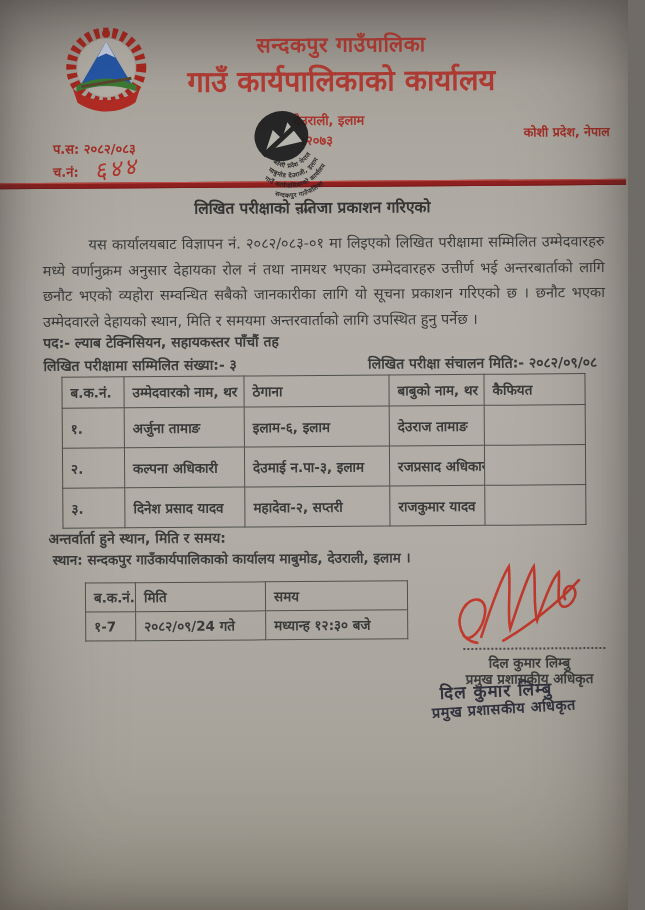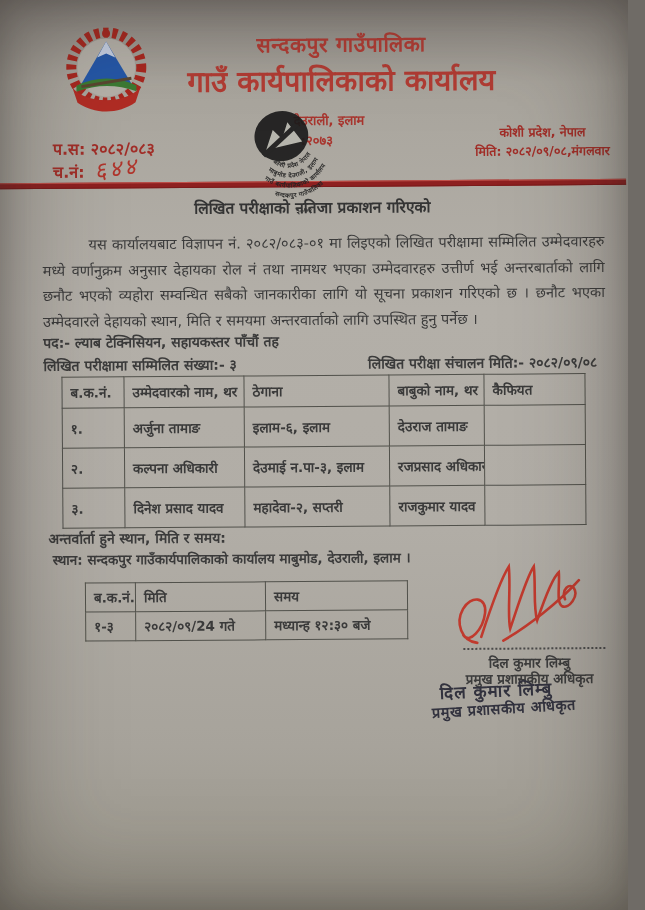--- a/index.html
+++ b/index.html
@@ -11,23 +11,23 @@
   .photo::after{
     content:"";position:absolute;inset:0;pointer-events:none;
     box-shadow:inset 0 0 110px rgba(45,40,35,.5), inset 0 0 30px rgba(45,40,35,.25);
   }
   .content{position:absolute;inset:0;transform:rotate(-0.4deg);}
   .abs{position:absolute;}
   .title1{left:60px;right:0;top:30px;text-align:center;font-size:21px;font-weight:bold;color:#b23c34;letter-spacing:.5px;}
   .title2{left:60px;right:0;top:60px;text-align:center;font-size:29px;font-weight:bold;color:#b23c34;}
   .addr{left:296px;top:111px;font-size:13px;font-weight:bold;color:#a8352e;}
   .estd{left:303px;top:131px;font-size:13px;font-weight:bold;color:#a8352e;}
-  .refs{left:55px;top:136px;font-size:16px;font-weight:bold;color:#a12e28;line-height:23px;}
+  .refs{left:55px;top:136px;font-size:13px;font-weight:bold;color:#a12e28;line-height:23px;}
   .chalani-hand{left:96px;top:150px;font-size:23px;color:#b0352c;transform:rotate(-7deg);font-style:italic;letter-spacing:3px;}
-  .dateblock{right:16px;top:124px;text-align:center;font-size:12.5px;font-weight:bold;color:#a12e28;line-height:19px;}
+  .dateblock{right:16px;top:124px;text-align:left;font-size:12.5px;font-weight:bold;color:#a12e28;line-height:19px;}
   .redline{left:0;right:0;top:181px;height:4px;background:#8e2020;border-top:1px solid #c0514a;border-bottom:1px solid #7a1a1a;}
   .subject{left:0;right:0;top:196px;text-align:center;font-size:15.5px;font-weight:bold;color:#343434;}
   .para{left:44px;top:231px;width:562px;font-size:14.5px;line-height:25.5px;color:#3b3b3b;text-align:justify;text-indent:46px;}
   .post{left:44px;top:331px;font-size:14px;color:#3b3b3b;font-weight:bold;}
   .countrow{left:44px;top:354px;width:562px;display:flex;justify-content:space-between;font-size:14px;color:#3b3b3b;font-weight:bold;}
   table.doc{border-collapse:collapse;table-layout:fixed;color:#3a3a3a;}
   table.doc td,table.doc th{border:1.4px solid #51514b;font-size:13.5px;padding:3px 8px;text-align:left;vertical-align:middle;font-weight:bold;overflow:hidden;white-space:nowrap;}
   .t1{left:62px;top:375px;width:523px;}
   .t1 tr.hdr th{height:24px;}
   .t1 tr.data td{height:33px;}
@@ -66,21 +66,20 @@
     <div class="abs estd">:२०७३</div>
 
     <div class="abs refs">
       <div>प.स: २०८२/०८३</div>
       <div>च.नं:</div>
     </div>
     <div class="abs chalani-hand">६४४</div>
 
     <div class="abs dateblock">
       <div>कोशी प्रदेश, नेपाल</div>
-      <div>मिति: २०८२/०९/०८,मंगलवार</div>
     </div>
 
     <div class="abs redline"></div>
 
     <svg class="abs stamp" viewBox="0 0 114 118">
       <defs>
         <path id="arc1" d="M 8,44 A 49,49 0 0 0 106,44"></path>
         <path id="arc2" d="M 16,42 A 41,41 0 0 0 98,42"></path>
         <path id="arc3" d="M 24,40 A 33,33 0 0 0 90,40"></path>
         <path id="arc4" d="M 32,38 A 25,25 0 0 0 82,38"></path>
@@ -157,21 +156,21 @@
           <col style="width:130px">
           <col style="width:142px">
         </colgroup>
       <tbody>
           <tr>
         <th>ब.क.नं.</th>
         <th>मिति</th>
         <th>समय</th>
       </tr>
       <tr>
-        <td>१-३</td>
+        <td>१-7</td>
         <td>२०८२/०९/24 गते</td>
         <td>मध्यान्ह १२:३० बजे</td>
       </tr>
     </tbody>
       </table>
 
     <svg class="abs sig" viewBox="0 0 164 106">
       <g fill="none" stroke="#c03a2e" stroke-width="2.6" stroke-linecap="round">
         <path d="M30,96 C14,94 8,76 16,62 C24,48 40,50 38,66 C36,82 22,98 16,88"></path>
         <path d="M34,90 C44,60 54,32 62,20 C64,42 60,68 63,82 C72,56 80,30 87,20 C89,40 86,60 90,74 C97,54 105,32 112,26 C113,40 109,56 115,60 C122,63 132,50 127,42 C123,36 114,43 118,53"></path>

